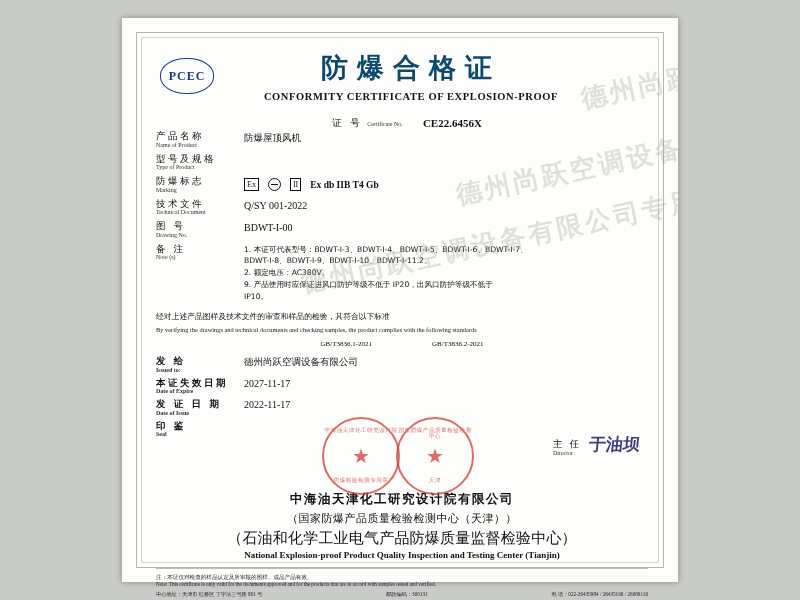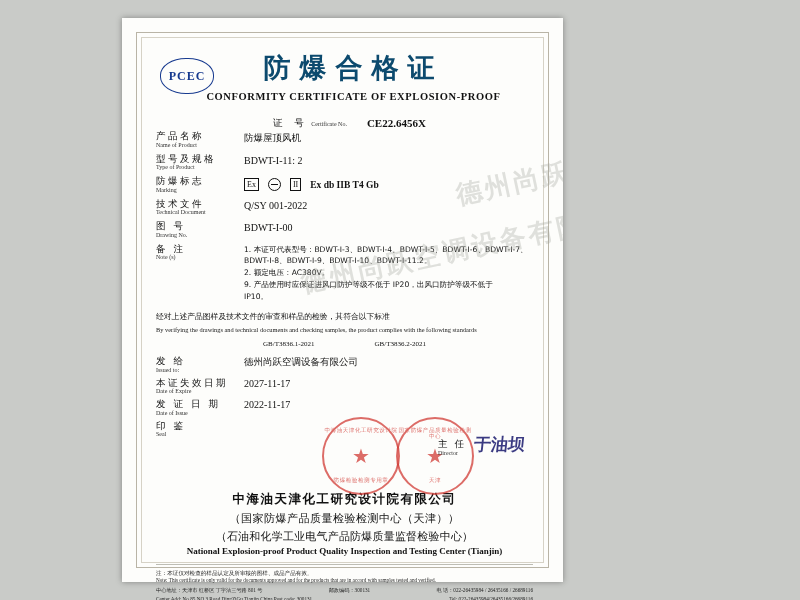--- a/index.html
+++ b/index.html
@@ -7,21 +7,21 @@
     width:800px;height:600px;
     background:#c9cbc8;
     font-family:"Liberation Sans", sans-serif;
     overflow:hidden;
     position:relative;
   }
   
   .sheet{
     position:absolute;
     left:122px; top:18px;
-    width:441px; height:564px;
+    width:556px; height:564px;
     background:#fdfdfb;
     box-shadow:0 0 6px rgba(0,0,0,.35);
   }
   
   .inner-border{
     position:absolute;
     left:14px; top:14px; right:14px; bottom:14px;
     border:1px solid #b9b4a6;
   }
   .inner-border2{
@@ -72,21 +72,21 @@
   }
   .certno-row{
     margin-top:11px;
     display:flex;
     justify-content:center;
     align-items:flex-end;
     gap:6px;
     padding-left:10px;
   }
   .certno-lbl{ text-align:center; line-height:1.05;}
-  .certno-lbl .cn{font-family:Liberation Mono, monospace;font-size:9.5px;letter-spacing:3px;color:#111;text-align:right;}
+  .certno-lbl .cn{font-family:Liberation Sans, sans-serif;font-size:9.5px;letter-spacing:3px;color:#111;text-align:right;}
   .certno-lbl .en{font-family:"Liberation Serif",serif;font-size:6px;color:#333;}
   .certno-val{
     font-family:"Liberation Serif", serif;
     font-size:11px;
     font-weight:bold;
     color:#111;
     border-bottom:0px;
     padding-bottom:1px;
     margin-left:14px;
   }
@@ -178,21 +178,21 @@
     justify-content:center;
     gap:60px;
     font-family:"Liberation Serif",serif;
     font-size:7px;
     color:#111;
   }
 
   
   .issue{margin-top:6px;}
   .irow{display:flex;align-items:flex-start;margin-bottom:5px;}
-  .ilabel{width:88px;flex:0 0 88px;line-height:1.0;}
+  .ilabel{width:88px;flex:0 0 88px;line-height:1.0;font-weight:bold;}
   .ilabel .cn{font-family:"DejaVu Sans",sans-serif;font-size:9.5px;letter-spacing:2.5px;color:#111;display:block;}
   .ilabel .en{font-family:"Liberation Serif",serif;font-size:6px;color:#333;display:block;margin-top:1px;}
   .ivalue{flex:1;font-family:"DejaVu Sans",sans-serif;font-size:9.5px;color:#111;}
   .ivalue.date{font-family:"Liberation Serif",serif;font-size:10px;}
 
   
   .sealrow{position:relative;height:62px;margin-top:2px;}
   .seal{
     position:absolute;
     width:74px;height:74px;
@@ -242,21 +242,21 @@
   }
 
   
   .org{
     text-align:center;
     margin-top:6px;
     color:#111;
   }
   .org .l1{font-family:Liberation Mono, monospace;font-size:12.5px;letter-spacing:1.5px;font-weight:bold;}
   .org .l2{font-family:"DejaVu Sans",sans-serif;font-size:11px;letter-spacing:.5px;margin-top:3px;}
-  .org .l3{font-family:"DejaVu Sans",sans-serif;font-size:11px;letter-spacing:.2px;margin-top:3px;}
+  .org .l3{font-family:"DejaVu Sans",sans-serif;font-size:15px;letter-spacing:.2px;margin-top:3px;}
   .org .l4{font-family:"Liberation Serif",serif;font-size:9px;font-weight:bold;margin-top:2px;}
 
   
   .footer{
     margin-top:8px;
     border-top:1px solid #bdbdb4;
     padding-top:4px;
     color:#222;
   }
   .footer .fcn{font-family:"DejaVu Sans",sans-serif;font-size:5.6px;line-height:1.5;}
@@ -318,21 +318,20 @@
           <span class="en">Name of Product</span>
         </div>
         <div class="fvalue">防爆屋顶风机</div>
       </div>
 
       <div class="frow">
         <div class="flabel">
           <span class="cn">型号及规格</span>
           <span class="en">Type of Product</span>
         </div>
-        <div class="fvalue mono">BDWT-I-11: 2</div>
       </div>
 
       <div class="frow">
         <div class="flabel">
           <span class="cn">防爆标志</span>
           <span class="en">Marking</span>
         </div>
         <div class="fvalue">
           <div class="marking">
             <span class="mk-box">Ex</span>

